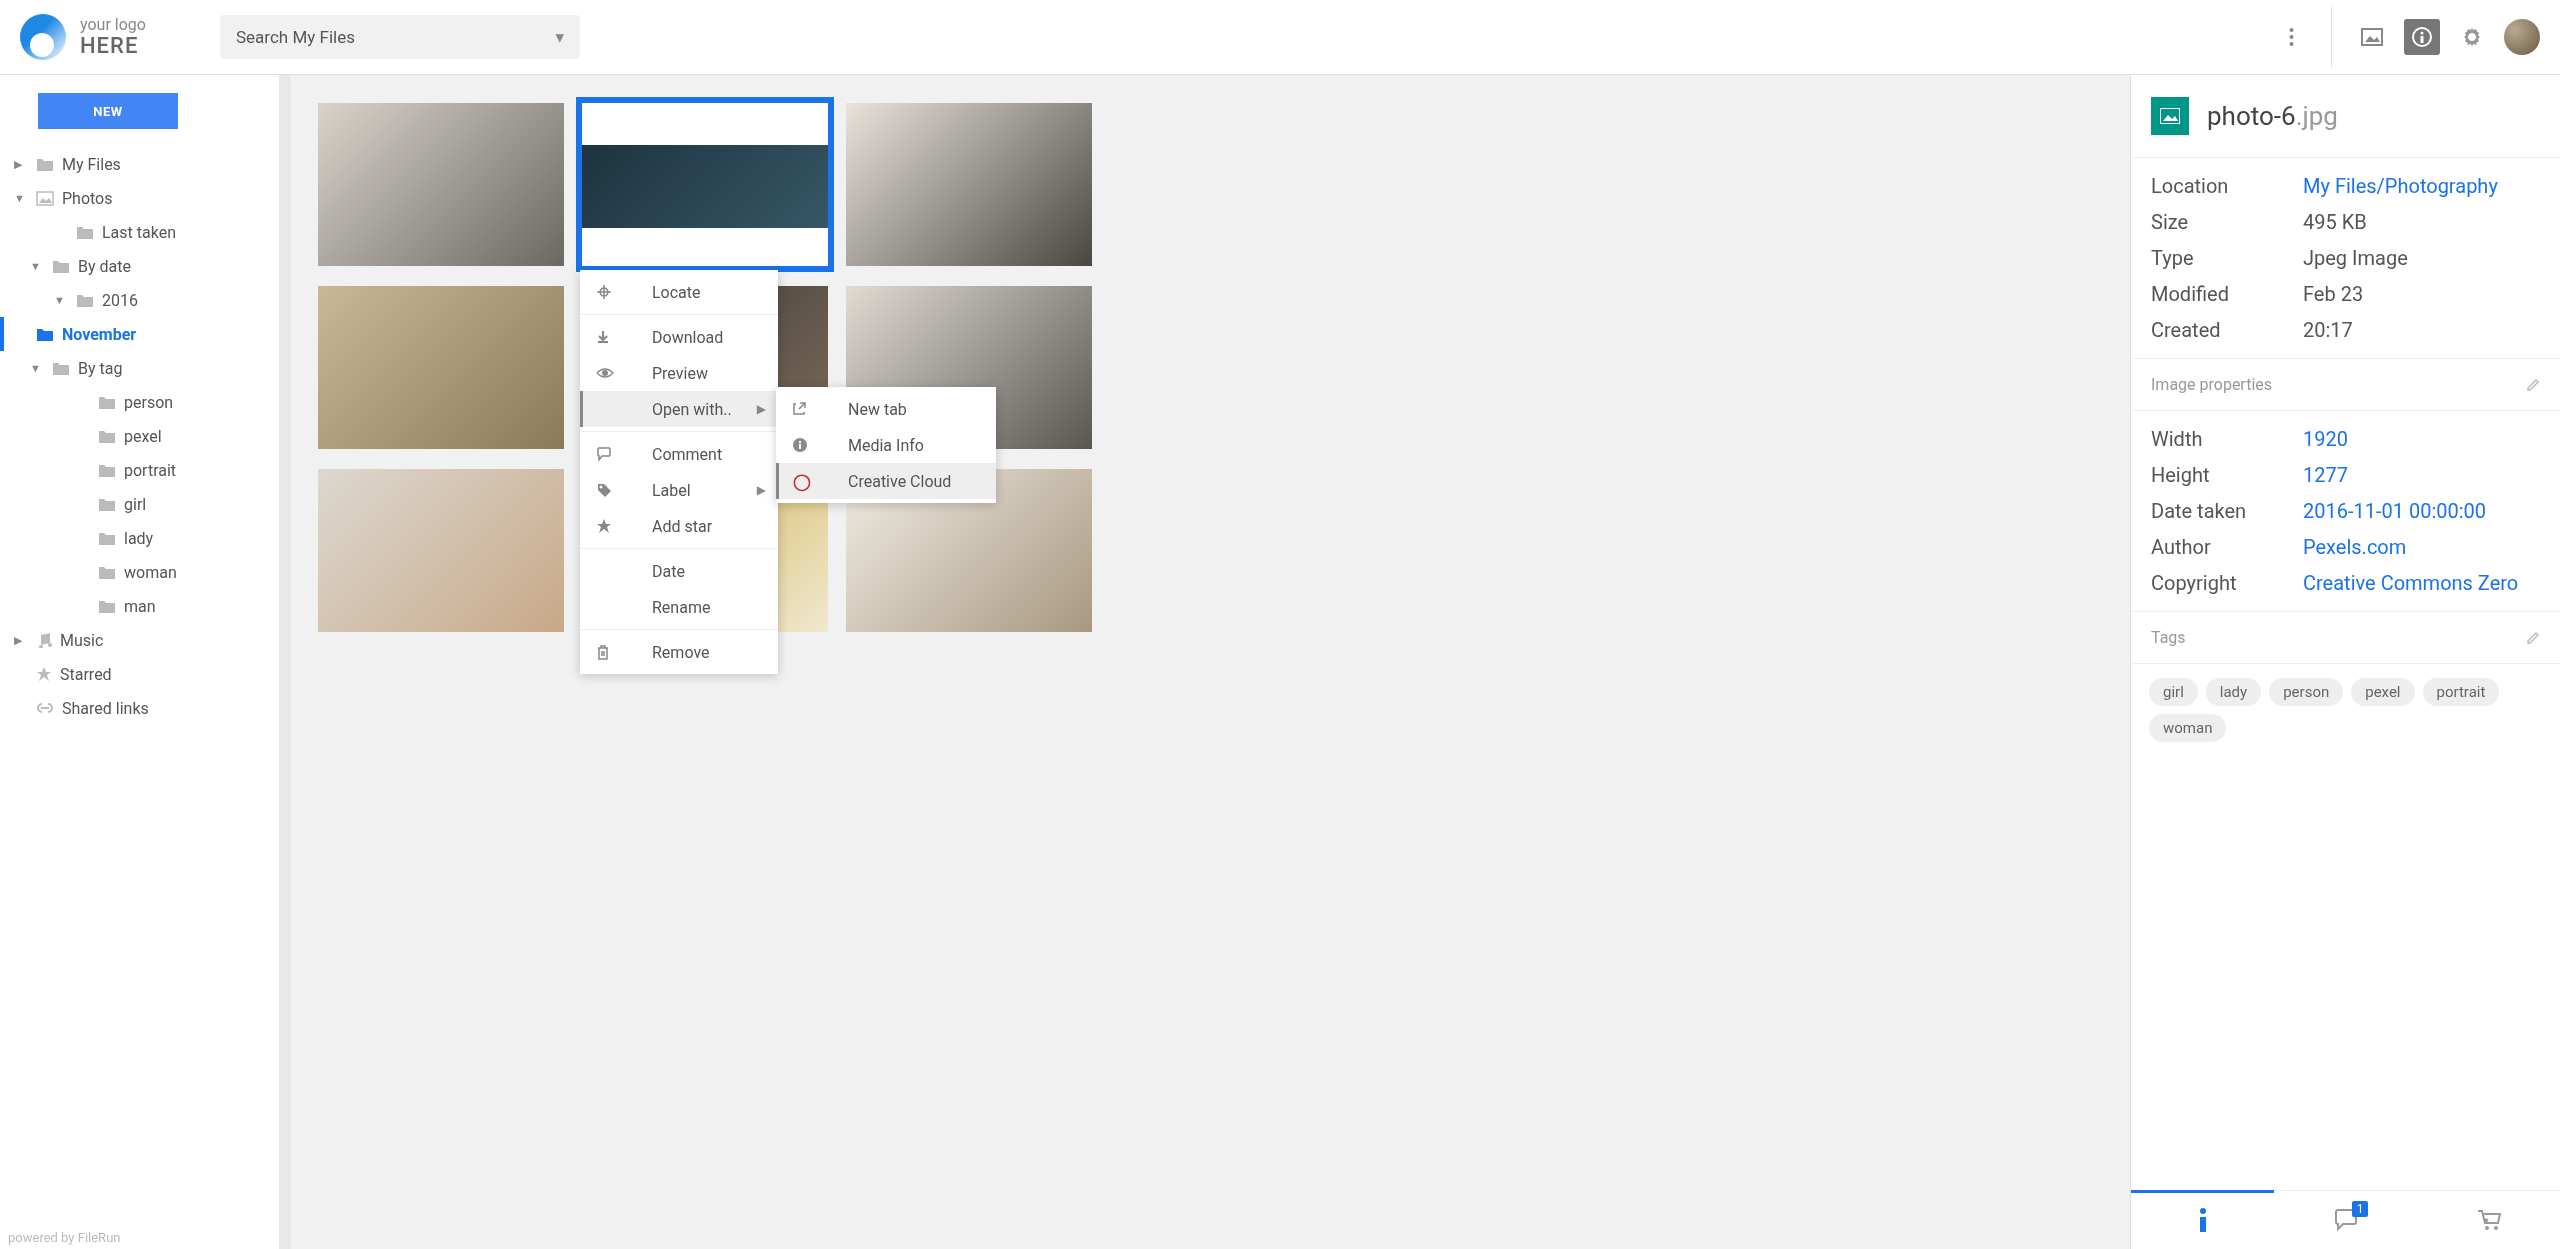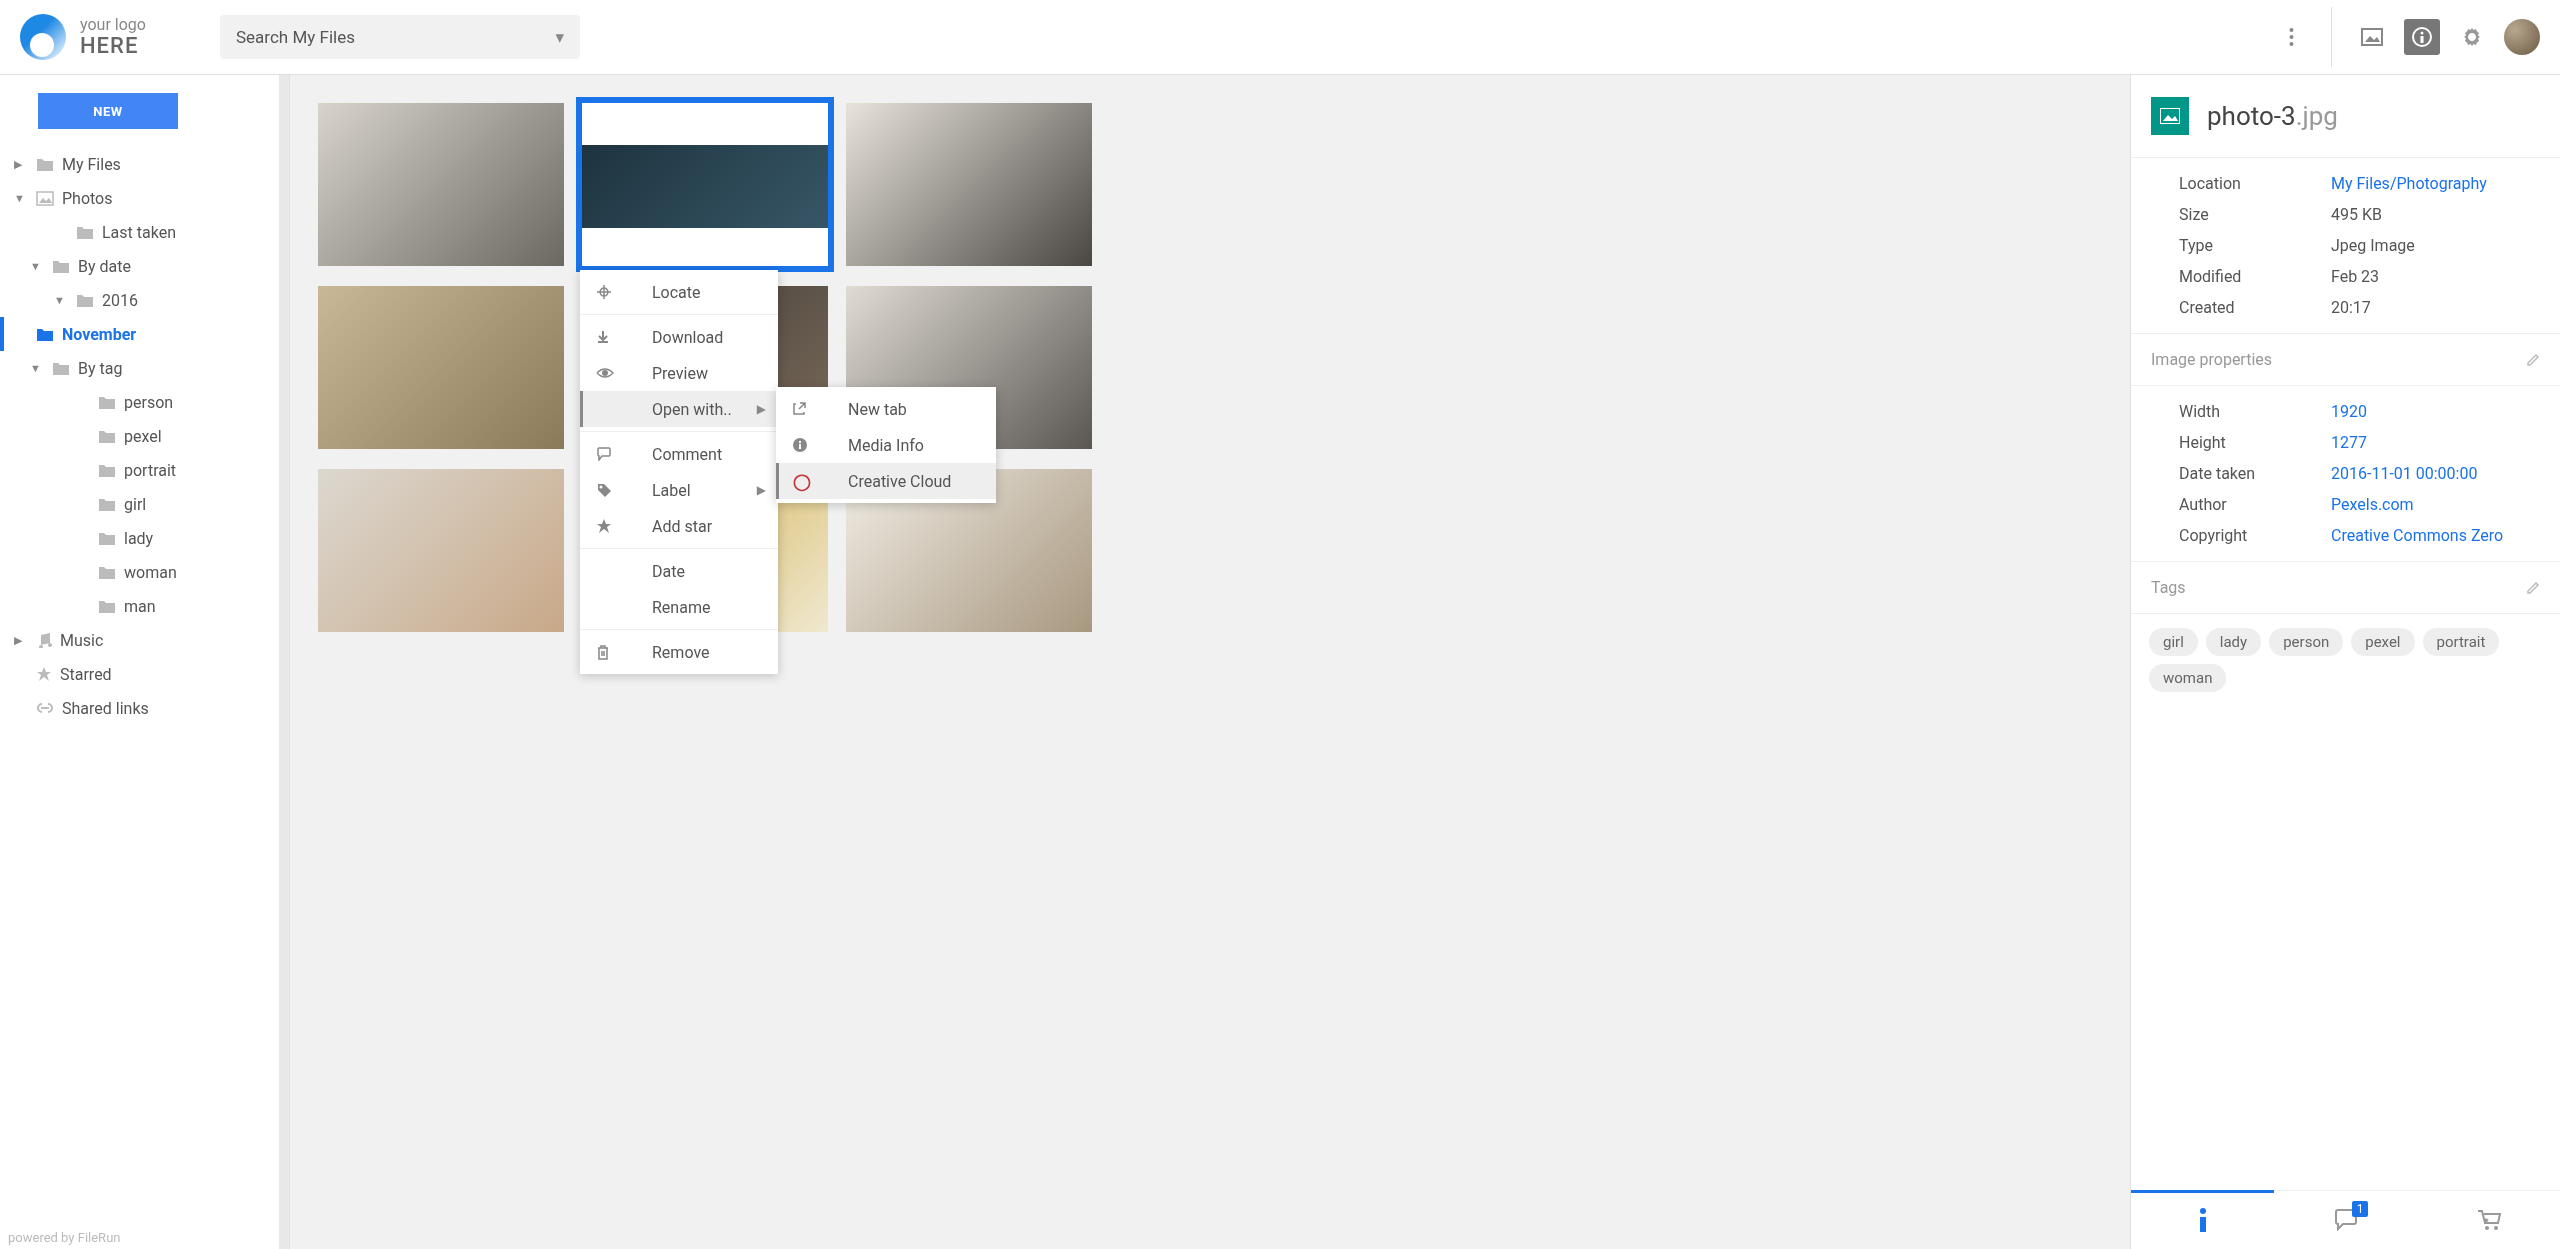--- a/index.html
+++ b/index.html
@@ -74,21 +74,21 @@
 
 
 .details { width: 430px; background: #fff; border-left: 1px solid #e0e0e0; overflow-y: auto; display: flex; flex-direction: column; }
 .det-header { display: flex; align-items: center; gap: 18px; padding: 22px 20px; }
 .det-icon { width: 38px; height: 38px; background: #009688; display: flex; align-items: center; justify-content: center; color: #fff; }
 .det-title { font-size: 26px; color: #444; }
 .det-title .ext { color: #999; }
 .det-sep { height: 1px; background: #eee; }
 
 .det-table { padding: 10px 0; }
-.det-row { display: flex; padding: 6px 20px; font-size: 16px; margin-left: 28px; }
+.det-row { display: flex; padding: 6px 20px; font-size: 20px; }
 .det-label { width: 152px; color: #555; }
 .det-value { color: #555; }
 .det-value.link { color: #1a73e8; }
 
 .det-section { display: flex; justify-content: space-between; align-items: center; padding: 16px 20px; color: #999; font-size: 16px; border-top: 1px solid #eee; border-bottom: 1px solid #eee; }
 
 .tags { padding: 14px 18px; display: flex; flex-wrap: wrap; gap: 8px; }
 .tag { background: #eee; color: #666; border-radius: 14px; padding: 5px 14px; font-size: 15px; cursor: pointer; }
 
 .det-tabs { display: flex; border-top: 1px solid #eee; margin-top: auto; }
@@ -427,21 +427,21 @@
 
   <div class="details">
     <div class="det-header">
       <div class="det-icon">
         <svg width="20" height="16" viewBox="0 0 20 16">
             <rect x="0" y="0" width="20" height="16" fill="none" stroke="#fff" stroke-width="2"></rect>
             <polygon points="3,13 8,7 12,11 15,8 18,13" fill="#fff"></polygon>
           </svg>
       </div>
       <div class="det-title">
-        <span>photo-3</span><span class="ext">.jpg</span>
+        <span>photo-6</span><span class="ext">.jpg</span>
       </div>
     </div>
     <div class="det-sep"></div>
     <div class="det-table" id="det-rows">
         <div class="det-row">
           <div class="det-label">Location</div>
           <div class="det-value link">My Files/Photography</div>
         </div>
         <div class="det-row">
           <div class="det-label">Size</div>

